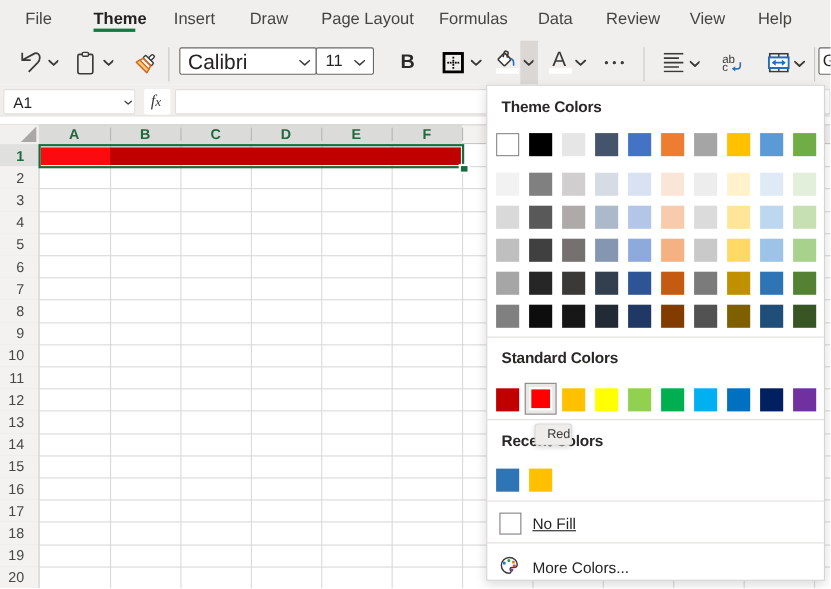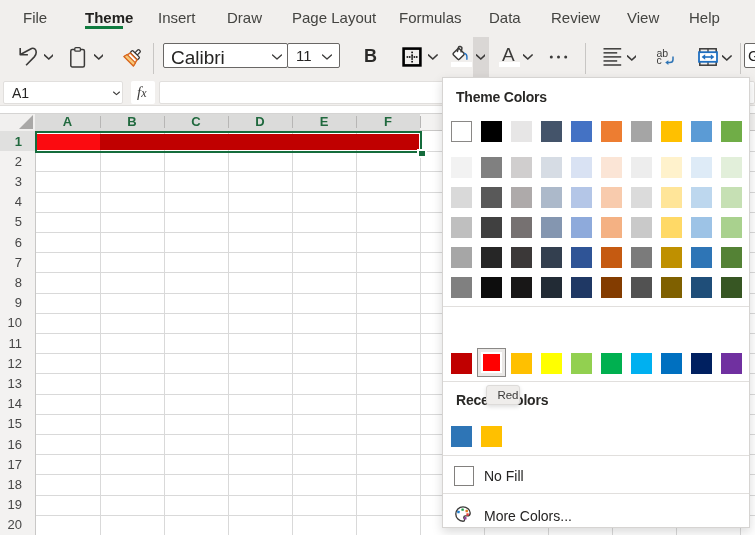--- a/index.html
+++ b/index.html
@@ -320,39 +320,40 @@
 <div class="swatch" style="left:38px;top:199px;background:#0D0D0D;"></div>
 <div class="swatch" style="left:68px;top:199px;background:#181717;"></div>
 <div class="swatch" style="left:98px;top:199px;background:#222B35;"></div>
 <div class="swatch" style="left:128px;top:199px;background:#1F3864;"></div>
 <div class="swatch" style="left:158px;top:199px;background:#833C00;"></div>
 <div class="swatch" style="left:188px;top:199px;background:#525252;"></div>
 <div class="swatch" style="left:218px;top:199px;background:#7F6000;"></div>
 <div class="swatch" style="left:248px;top:199px;background:#1F4E79;"></div>
 <div class="swatch" style="left:278px;top:199px;background:#375623;"></div>
 <div class="abs" style="left:0px;top:228px;width:306px;height:1px;background:#E1DFDD;"></div>
+<div class="seclbl" style="left:13px;top:239px;">Standard Colors</div>
 <div class="swatch" style="left:8px;top:274.5px;background:#C00000;"></div>
 <div class="abs" style="left:34px;top:270px;width:29px;height:29px;border:1px solid #8A8886;background:#EAE8E6;"></div>
 <div class="abs" style="left:38px;top:274px;width:21px;height:21px;background:#fff;"></div>
 <div class="abs" style="left:40px;top:276px;width:17px;height:17px;background:#FF0000;"></div>
 <div class="swatch" style="left:68px;top:274.5px;background:#FFC000;"></div>
 <div class="swatch" style="left:98px;top:274.5px;background:#FFFF00;"></div>
 <div class="swatch" style="left:128px;top:274.5px;background:#92D050;"></div>
 <div class="swatch" style="left:158px;top:274.5px;background:#00B050;"></div>
 <div class="swatch" style="left:188px;top:274.5px;background:#00B0F0;"></div>
 <div class="swatch" style="left:218px;top:274.5px;background:#0070C0;"></div>
 <div class="swatch" style="left:248px;top:274.5px;background:#002060;"></div>
 <div class="swatch" style="left:278px;top:274.5px;background:#7030A0;"></div>
 <div class="abs" style="left:0px;top:303px;width:306px;height:1px;background:#E1DFDD;"></div>
 <div class="seclbl" style="left:13px;top:314px;">Recent Colors</div>
 <div class="swatch" style="left:8px;top:347.5px;background:#2E75B6;"></div>
 <div class="swatch" style="left:38px;top:347.5px;background:#FFC000;"></div>
 <div class="abs" style="left:0px;top:377px;width:306px;height:1px;background:#E1DFDD;"></div>
 <div class="abs" style="left:11px;top:388px;width:20px;height:20px;background:#fff;border:1px solid #82807E;"></div>
-<span class="abs" style="left:41px;top:389.5px;font-size:14px;color:#252423;">No Fill</span>
+<span class="abs" style="left:41px;top:389.5px;font-size:14px;color:#252423;text-decoration:underline;">No Fill</span>
 <div class="abs" style="left:0px;top:415px;width:306px;height:1px;background:#E1DFDD;"></div>
 <svg class="abs" style="left:11px;top:427px;" width="18" height="18" viewBox="0 0 20 20">
 <path d="M10 2C5.58 2 2 5.58 2 10s3.58 8 8 8c.97 0 1.75-.78 1.75-1.75 0-.45-.17-.87-.45-1.18-.27-.3-.44-.71-.44-1.16 0-.97.78-1.75 1.75-1.75h2.06c1.84 0 3.33-1.49 3.33-3.33C18 5.25 14.42 2 10 2Z" fill="#fff" stroke="#3B3A39" stroke-width="1.5"></path>
 <rect x="3.6" y="6.4" width="2.7" height="2.7" rx="0.6" fill="#1E7BCC"></rect>
 <rect x="8.2" y="3.8" width="2.7" height="2.7" rx="0.6" fill="#1E9E48"></rect>
 <rect x="12.8" y="5.4" width="2.7" height="2.7" rx="0.6" fill="#E07C26"></rect>
 <rect x="13.7" y="9.2" width="2.7" height="2.7" rx="0.6" fill="#E8413E"></rect>
 <rect x="11.2" y="13.4" width="2.7" height="2.7" rx="0.6" fill="#8F3E97"></rect>
     </svg>
 <span class="abs" style="left:41px;top:429.5px;font-size:14px;color:#252423;">More Colors...</span>

